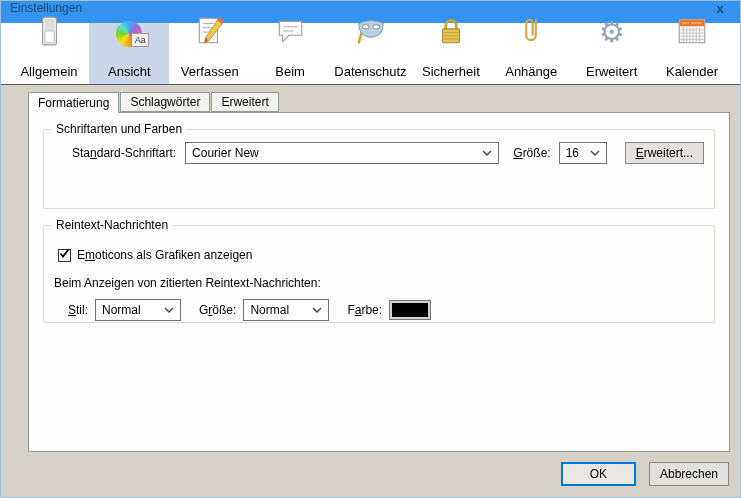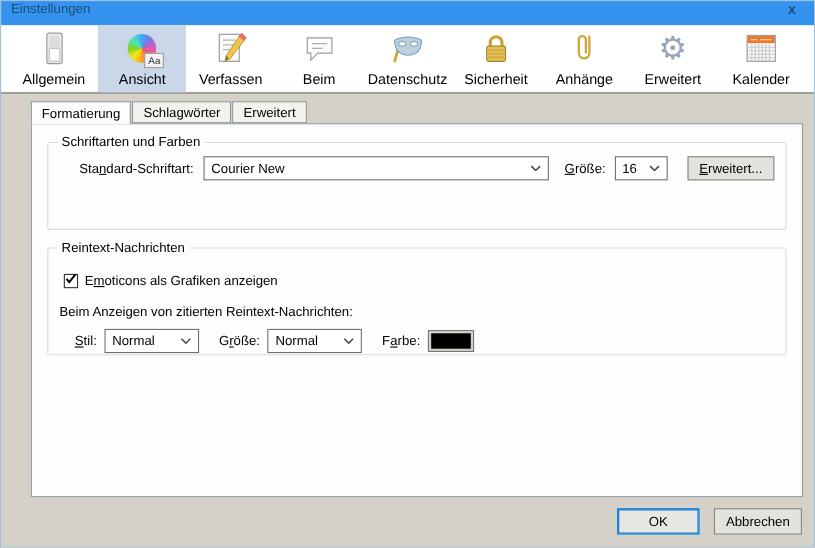--- a/index.html
+++ b/index.html
@@ -36,20 +36,21 @@
     background:#ffffff;
     border-bottom:1px solid #5a5a5a;
     display:flex; justify-content:space-between;
     padding:0 8px;
   }
   .tb-item {
     width:80px; height:100%;
     display:flex; flex-direction:column; align-items:center; justify-content:flex-end;
     padding-bottom:5px;
     font-size:13px;
+    gap:15px;
   }
   .tb-item.selected { background:#c9d7e9; }
   .tb-icon { height:36px; width:36px; display:flex; align-items:center; justify-content:center; position:relative; margin-bottom:2px; }
   .tb-icon svg { width:32px; height:32px; }
   .palette {
     width:26px; height:26px; border-radius:50%;
     background:conic-gradient(#3fa9f5,#8a6fe0,#e05ab0,#ef5350,#f5a623,#f8e71c,#7ed321,#50e3c2,#3fa9f5);
   }
   .palette-badge {
     position:absolute; right:-2px; bottom:0px;

